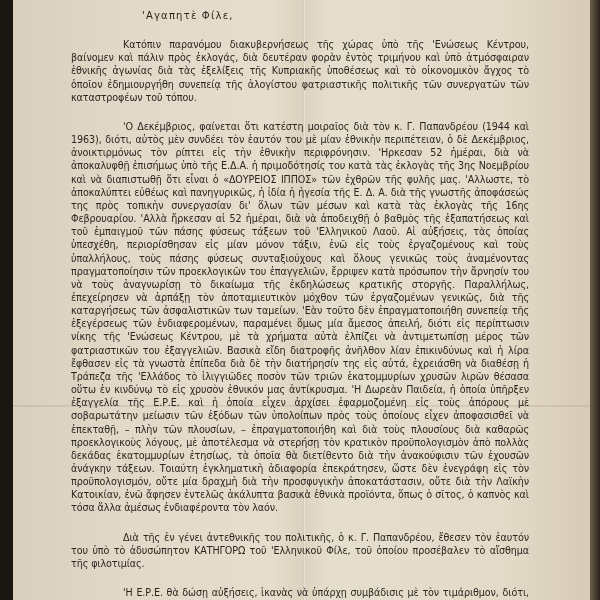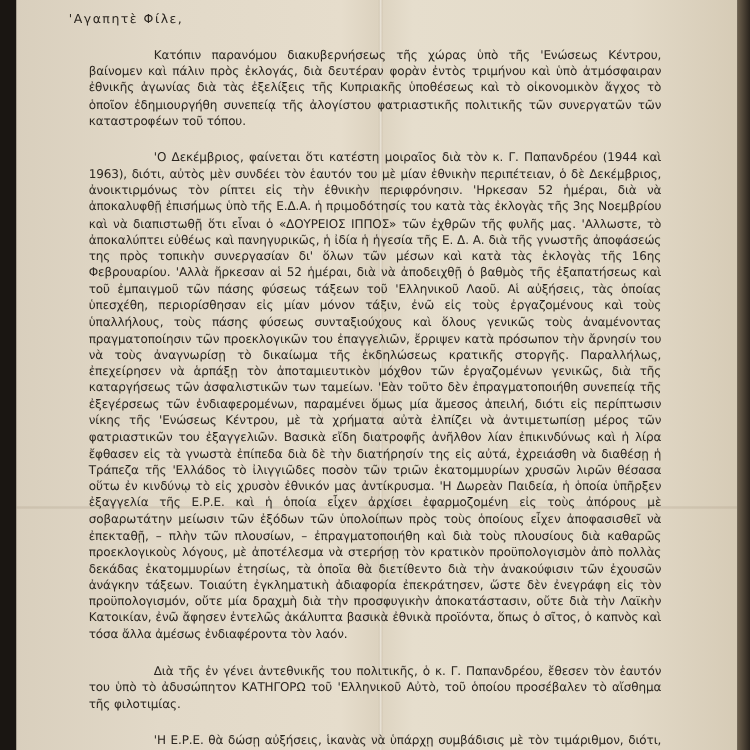--- a/index.html
+++ b/index.html
@@ -24,32 +24,32 @@
     position: absolute; left: 590px; top: 0; width: 10px; height: 600px;
     background: linear-gradient(90deg, #6b5e4c, #2a241d);
   }
   .text {
     position: absolute; left: 42px; top: 9px; width: 490px;
     font-family: "DejaVu Sans", sans-serif;
     font-size: 9.6px; line-height: 13.15px; color: #2b2620;
     text-align: justify; letter-spacing: -0.1px;
   }
   .salutation {
-    letter-spacing: 1.2px; font-size: 10px; margin-bottom: 1px;
+    margin-left: 87px; letter-spacing: 1.2px; font-size: 10px; margin-bottom: 1px;
   }
   .para { text-indent: 52px; margin: 16px; }
 </style>
 </head>
 <body>
 
 <div class="paper">
   <div class="fold-v"></div>
   <div class="fold-h"></div>
   <div class="text">
     <div class="salutation">'Αγαπητὲ Φίλε,</div>
     <p class="para">Κατόπιν παρανόμου διακυβερνήσεως τῆς χώρας ὑπὸ τῆς 'Ενώσεως Κέντρου, βαίνομεν καὶ πάλιν πρὸς ἐκλογάς, διὰ δευτέραν φορὰν ἐντὸς τριμήνου καὶ ὑπὸ ἀτμόσφαιραν ἐθνικῆς ἀγωνίας διὰ τὰς ἐξελίξεις τῆς Κυπριακῆς ὑποθέσεως καὶ τὸ οἰκονομικὸν ἄγχος τὸ ὁποῖον ἐδημιουργήθη συνεπείᾳ τῆς ἀλογίστου φατριαστικῆς πολιτικῆς τῶν συνεργατῶν τῶν καταστροφέων τοῦ τόπου.</p>
     <p class="para">'Ο Δεκέμβριος, φαίνεται ὅτι κατέστη μοιραῖος διὰ τὸν κ. Γ. Παπανδρέου (1944 καὶ 1963), διότι, αὐτὸς μὲν συνδέει τὸν ἑαυτόν του μὲ μίαν ἐθνικὴν περιπέτειαν, ὁ δὲ Δεκέμβριος, ἀνοικτιρμόνως τὸν ρίπτει εἰς τὴν ἐθνικὴν περιφρόνησιν. 'Ηρκεσαν 52 ἡμέραι, διὰ νὰ ἀποκαλυφθῇ ἐπισήμως ὑπὸ τῆς Ε.Δ.Α. ἡ πριμοδότησίς του κατὰ τὰς ἐκλογὰς τῆς 3ης Νοεμβρίου καὶ νὰ διαπιστωθῇ ὅτι εἶναι ὁ «ΔΟΥΡΕΙΟΣ ΙΠΠΟΣ» τῶν ἐχθρῶν τῆς φυλῆς μας. 'Αλλωστε, τὸ ἀποκαλύπτει εὐθέως καὶ πανηγυρικῶς, ἡ ἰδία ἡ ἡγεσία τῆς Ε. Δ. Α. διὰ τῆς γνωστῆς ἀποφάσεώς της πρὸς τοπικὴν συνεργασίαν δι' ὅλων τῶν μέσων καὶ κατὰ τὰς ἐκλογὰς τῆς 16ης Φεβρουαρίου. 'Αλλὰ ἤρκεσαν αἱ 52 ἡμέραι, διὰ νὰ ἀποδειχθῇ ὁ βαθμὸς τῆς ἐξαπατήσεως καὶ τοῦ ἐμπαιγμοῦ τῶν πάσης φύσεως τάξεων τοῦ 'Ελληνικοῦ Λαοῦ. Αἱ αὐξήσεις, τὰς ὁποίας ὑπεσχέθη, περιορίσθησαν εἰς μίαν μόνον τάξιν, ἐνῶ εἰς τοὺς ἐργαζομένους καὶ τοὺς ὑπαλλήλους, τοὺς πάσης φύσεως συνταξιούχους καὶ ὅλους γενικῶς τοὺς ἀναμένοντας πραγματοποίησιν τῶν προεκλογικῶν του ἐπαγγελιῶν, ἔρριψεν κατὰ πρόσωπον τὴν ἄρνησίν του νὰ τοὺς ἀναγνωρίσῃ τὸ δικαίωμα τῆς ἐκδηλώσεως κρατικῆς στοργῆς. Παραλλήλως, ἐπεχείρησεν νὰ ἁρπάξῃ τὸν ἀποταμιευτικὸν μόχθον τῶν ἐργαζομένων γενικῶς, διὰ τῆς καταργήσεως τῶν ἀσφαλιστικῶν των ταμείων. 'Εὰν τοῦτο δὲν ἐπραγματοποιήθη συνεπείᾳ τῆς ἐξεγέρσεως τῶν ἐνδιαφερομένων, παραμένει ὅμως μία ἄμεσος ἀπειλή, διότι εἰς περίπτωσιν νίκης τῆς 'Ενώσεως Κέντρου, μὲ τὰ χρήματα αὐτὰ ἐλπίζει νὰ ἀντιμετωπίσῃ μέρος τῶν φατριαστικῶν του ἐξαγγελιῶν. Βασικὰ εἴδη διατροφῆς ἀνῆλθον λίαν ἐπικινδύνως καὶ ἡ λίρα ἔφθασεν εἰς τὰ γνωστὰ ἐπίπεδα διὰ δὲ τὴν διατήρησίν της εἰς αὐτά, ἐχρειάσθη νὰ διαθέσῃ ἡ Τράπεζα τῆς 'Ελλάδος τὸ ἰλιγγιῶδες ποσὸν τῶν τριῶν ἑκατομμυρίων χρυσῶν λιρῶν θέσασα οὕτω ἐν κινδύνῳ τὸ εἰς χρυσὸν ἐθνικόν μας ἀντίκρυσμα. 'Η Δωρεὰν Παιδεία, ἡ ὁποία ὑπῆρξεν ἐξαγγελία τῆς Ε.Ρ.Ε. καὶ ἡ ὁποία εἶχεν ἀρχίσει ἐφαρμοζομένη εἰς τοὺς ἀπόρους μὲ σοβαρωτάτην μείωσιν τῶν ἐξόδων τῶν ὑπολοίπων πρὸς τοὺς ὁποίους εἶχεν ἀποφασισθεῖ νὰ ἐπεκταθῇ, – πλὴν τῶν πλουσίων, – ἐπραγματοποιήθη καὶ διὰ τοὺς πλουσίους διὰ καθαρῶς προεκλογικοὺς λόγους, μὲ ἀποτέλεσμα νὰ στερήσῃ τὸν κρατικὸν προϋπολογισμὸν ἀπὸ πολλὰς δεκάδας ἑκατομμυρίων ἐτησίως, τὰ ὁποῖα θὰ διετίθεντο διὰ τὴν ἀνακούφισιν τῶν ἐχουσῶν ἀνάγκην τάξεων. Τοιαύτη ἐγκληματικὴ ἀδιαφορία ἐπεκράτησεν, ὥστε δὲν ἐνεγράφη εἰς τὸν προϋπολογισμόν, οὔτε μία δραχμὴ διὰ τὴν προσφυγικὴν ἀποκατάστασιν, οὔτε διὰ τὴν Λαϊκὴν Κατοικίαν, ἐνῶ ἄφησεν ἐντελῶς ἀκάλυπτα βασικὰ ἐθνικὰ προϊόντα, ὅπως ὁ σῖτος, ὁ καπνὸς καὶ τόσα ἄλλα ἀμέσως ἐνδιαφέροντα τὸν λαόν.</p>
-    <p class="para">Διὰ τῆς ἐν γένει ἀντεθνικῆς του πολιτικῆς, ὁ κ. Γ. Παπανδρέου, ἔθεσεν τὸν ἑαυτόν του ὑπὸ τὸ ἀδυσώπητον ΚΑΤΗΓΟΡΩ τοῦ 'Ελληνικοῦ Αὐτὸ, τοῦ ὁποίου προσέβαλεν τὸ αἴσθημα τῆς φιλοτιμίας.</p>
+    <p class="para">Διὰ τῆς ἐν γένει ἀντεθνικῆς του πολιτικῆς, ὁ κ. Γ. Παπανδρέου, ἔθεσεν τὸν ἑαυτόν του ὑπὸ τὸ ἀδυσώπητον ΚΑΤΗΓΟΡΩ τοῦ 'Ελληνικοῦ Φίλε, τοῦ ὁποίου προσέβαλεν τὸ αἴσθημα τῆς φιλοτιμίας.</p>
     <p class="para">'Η Ε.Ρ.Ε. θὰ δώσῃ αὐξήσεις, ἱκανὰς νὰ ὑπάρχῃ συμβάδισις μὲ τὸν τιμάριθμον, διότι, ἂν δὲν ὑπάρχει ἀναλογία τῆς αὐξήσεως τοῦ ἐθνικοῦ εἰσοδήματος μὲ τὰς ἑκάστοτε παροχάς, θὰ πᾶμε κατὰ κρημνῶν. Δὲν θὰ ἐξανεμίζωνται αἱ αὐξήσεις αὐταὶ τὴν ἐπομένην, διὰ τῆς ἁλματώδους ἀνόδου τῶν τιμῶν, ἀλλὰ θὰ εἶναι πραγματικῶς εὐεργετικαὶ διὰ πάντα ἐργαζόμενον. Δὲν θὰ δημιουργήσωμεν προνομιούχους τάξεις, ὡς ἐδημιούργησεν ἡ 'Ενωσις Κέντρου. 'Ολοι οἱ 'Ελληνες θὰ εἶναι ἴσοι, μὲ μίαν ἐξαίρεσιν, τὴν προστασίαν εἰδικώτερον τῶν ἀπορωτέρων τάξεων. 'Η Ε.Ρ.Ε., θὰ ἀναγνωρίσῃ τὸν μόχθον τῶν ἐργαζομένων. Αὐτὸ ἄλλωστε εἶναι τὸ πρόγραμμά της καὶ δι' αὐτὸ εἶχεν δύο ὁλόκληρα δισεκατομμύρια πεντακόσια ἑκατομμύρια εἰς τὰ Ταμεῖα τοῦ Κράτους, τὰ ὁποῖα ἄδειασεν εἰς 52 μόνον ἡμέρας, εἰς προεκλογικὸν φατριασμὸν ὁ σύμμαχος τῶν κομμουνιστῶν ἀρχηγὸς τῆς 'Ενώσεως Κέντρου.</p>
 
   </div>
 </div>
 <div class="right-edge"></div>
 
 </body></html>

